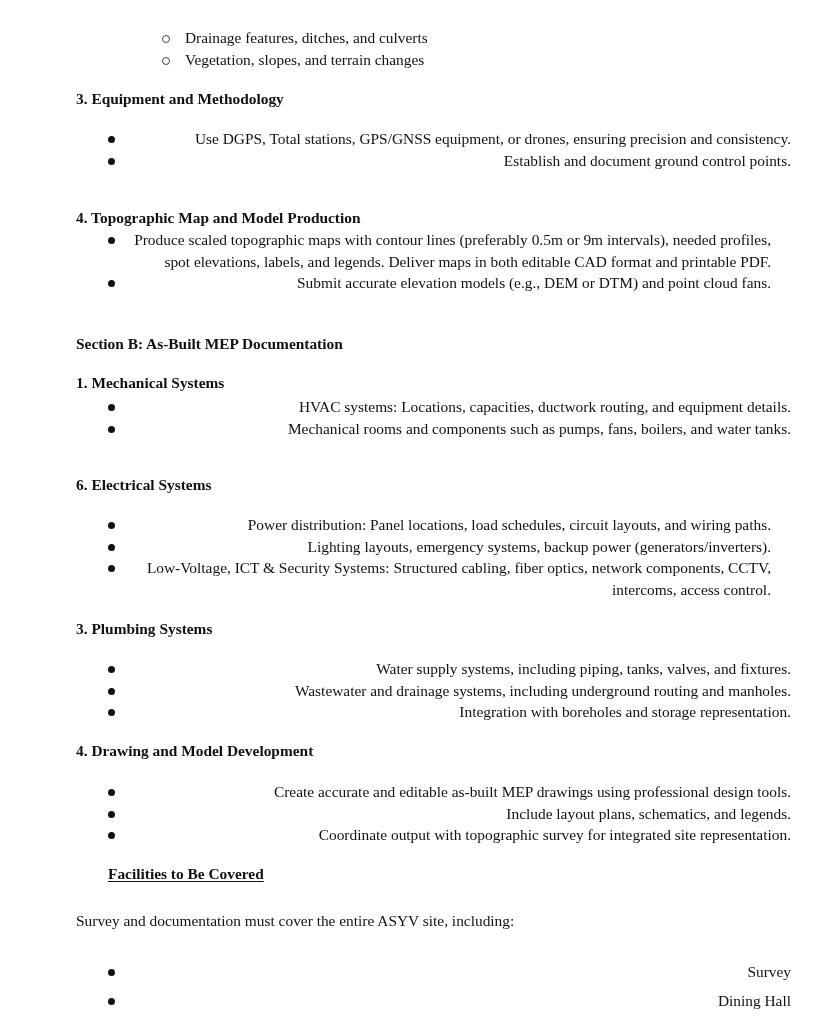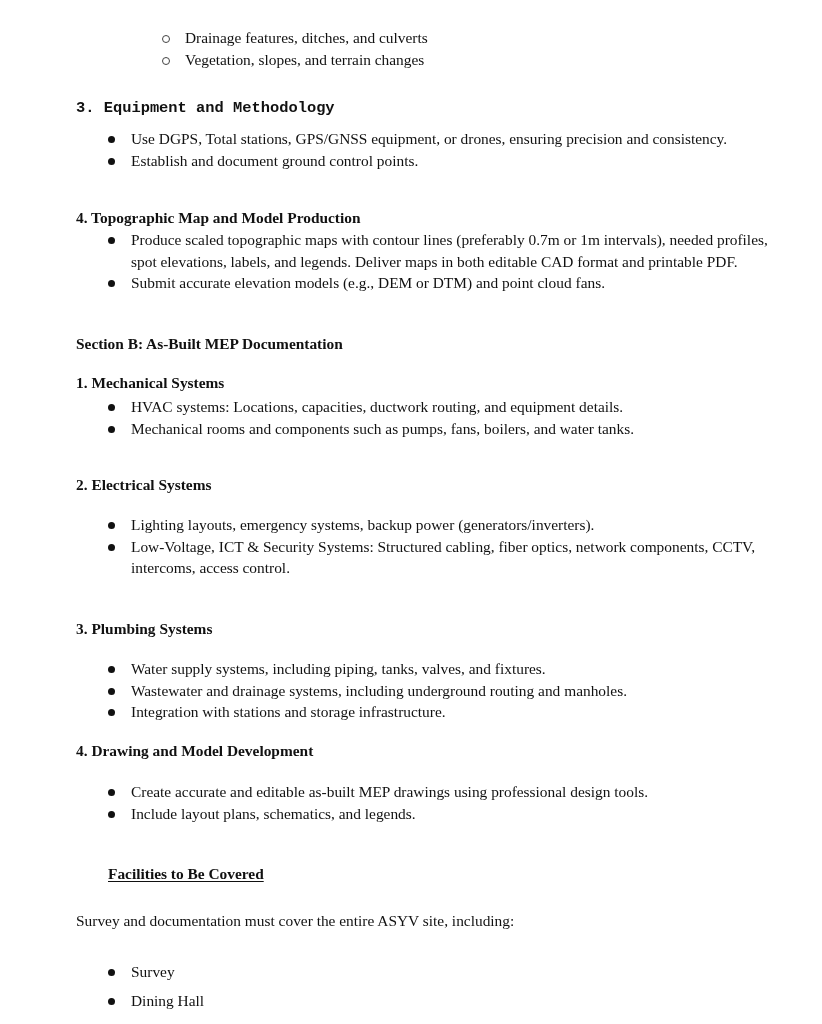--- a/index.html
+++ b/index.html
@@ -74,58 +74,58 @@
   .bullet.hollow::before {
     content: "";
     position: absolute;
     top: 8px;
     left: 0;
     width: 6px;
     height: 6px;
     border-radius: 50%;
     border: 1px solid #444;
   }
-  .lvl1 { left: 131px; width: 660px; }
+  .lvl1 { left: 131px; width: 660px; text-align: right; }
   .lvl2 { left: 185px; width: 600px; }
   .li-text { display: block; }
   .wrap { white-space: normal; }
 </style>
 </head>
 <body>
 
 <div class="page">
 
   <ul class="list lvl2" style="top:27px;">
     <li class="li">
       <span class="bullet hollow"></span>
       <span class="li-text">Drainage features, ditches, and culverts</span>
     </li>
     <li class="li">
       <span class="bullet hollow"></span>
       <span class="li-text">Vegetation, slopes, and terrain changes</span>
     </li>
   </ul>
 
-  <div class="heading" style="top:98px;font-family:Liberation Mono, monospace;">3. Equipment and Methodology</div>
+  <div class="heading" style="top:89px;">3. Equipment and Methodology</div>
   <ul class="list lvl1" style="top:128px;">
     <li class="li">
       <span class="bullet filled"></span>
       <span class="li-text">Use DGPS, Total stations, GPS/GNSS equipment, or drones, ensuring precision and consistency.</span>
     </li>
     <li class="li">
       <span class="bullet filled"></span>
       <span class="li-text">Establish and document ground control points.</span>
     </li>
   </ul>
 
   <div class="heading" style="top:208px;">4. Topographic Map and Model Production</div>
   <ul class="list lvl1" style="top:229px; width:640px;">
     <li class="li">
       <span class="bullet filled"></span>
-      <span class="li-text wrap">Produce scaled topographic maps with contour lines (preferably 0.7m or 1m intervals), needed profiles, spot elevations, labels, and legends. Deliver maps in both editable CAD format and printable PDF.</span>
+      <span class="li-text wrap">Produce scaled topographic maps with contour lines (preferably 0.5m or 9m intervals), needed profiles, spot elevations, labels, and legends. Deliver maps in both editable CAD format and printable PDF.</span>
     </li>
     <li class="li">
       <span class="bullet filled"></span>
       <span class="li-text">Submit accurate elevation models (e.g., DEM or DTM) and point cloud fans.</span>
     </li>
   </ul>
 
   <div class="heading" style="top:334px;">Section B: As-Built MEP Documentation</div>
 
   <div class="heading" style="top:373px;">1. Mechanical Systems</div>
@@ -133,22 +133,26 @@
     <li class="li">
       <span class="bullet filled"></span>
       <span class="li-text">HVAC systems: Locations, capacities, ductwork routing, and equipment details.</span>
     </li>
     <li class="li">
       <span class="bullet filled"></span>
       <span class="li-text">Mechanical rooms and components such as pumps, fans, boilers, and water tanks.</span>
     </li>
   </ul>
 
-  <div class="heading" style="top:475px;">2. Electrical Systems</div>
+  <div class="heading" style="top:475px;">6. Electrical Systems</div>
   <ul class="list lvl1" style="top:514px; width:640px;">
+    <li class="li">
+      <span class="bullet filled"></span>
+      <span class="li-text">Power distribution: Panel locations, load schedules, circuit layouts, and wiring paths.</span>
+    </li>
     <li class="li">
       <span class="bullet filled"></span>
       <span class="li-text">Lighting layouts, emergency systems, backup power (generators/inverters).</span>
     </li>
     <li class="li">
       <span class="bullet filled"></span>
       <span class="li-text wrap">Low-Voltage, ICT &amp; Security Systems: Structured cabling, fiber optics, network components, CCTV, intercoms, access control.</span>
     </li>
   </ul>
 
@@ -157,33 +161,37 @@
     <li class="li">
       <span class="bullet filled"></span>
       <span class="li-text">Water supply systems, including piping, tanks, valves, and fixtures.</span>
     </li>
     <li class="li">
       <span class="bullet filled"></span>
       <span class="li-text">Wastewater and drainage systems, including underground routing and manholes.</span>
     </li>
     <li class="li">
       <span class="bullet filled"></span>
-      <span class="li-text">Integration with stations and storage infrastructure.</span>
+      <span class="li-text">Integration with boreholes and storage representation.</span>
     </li>
   </ul>
 
   <div class="heading" style="top:741px;">4. Drawing and Model Development</div>
   <ul class="list lvl1" style="top:781px;">
     <li class="li">
       <span class="bullet filled"></span>
       <span class="li-text">Create accurate and editable as-built MEP drawings using professional design tools.</span>
     </li>
     <li class="li">
       <span class="bullet filled"></span>
       <span class="li-text">Include layout plans, schematics, and legends.</span>
+    </li>
+    <li class="li">
+      <span class="bullet filled"></span>
+      <span class="li-text">Coordinate output with topographic survey for integrated site representation.</span>
     </li>
   </ul>
 
   <div class="heading underline" style="top:864px;margin-left:32px;">Facilities to Be Covered</div>
   <div class="para" style="top:911px;">Survey and documentation must cover the entire ASYV site, including:</div>
   <ul class="list lvl1" style="top:957px;">
     <li class="li" style="line-height:29px;">
       <span class="bullet filled" style="top:4px;"></span>
       <span class="li-text">Survey</span>
     </li>

